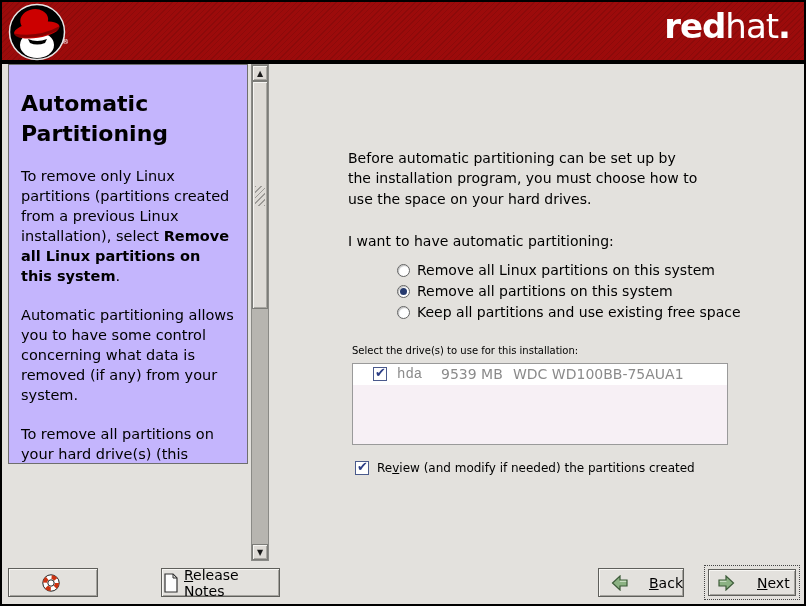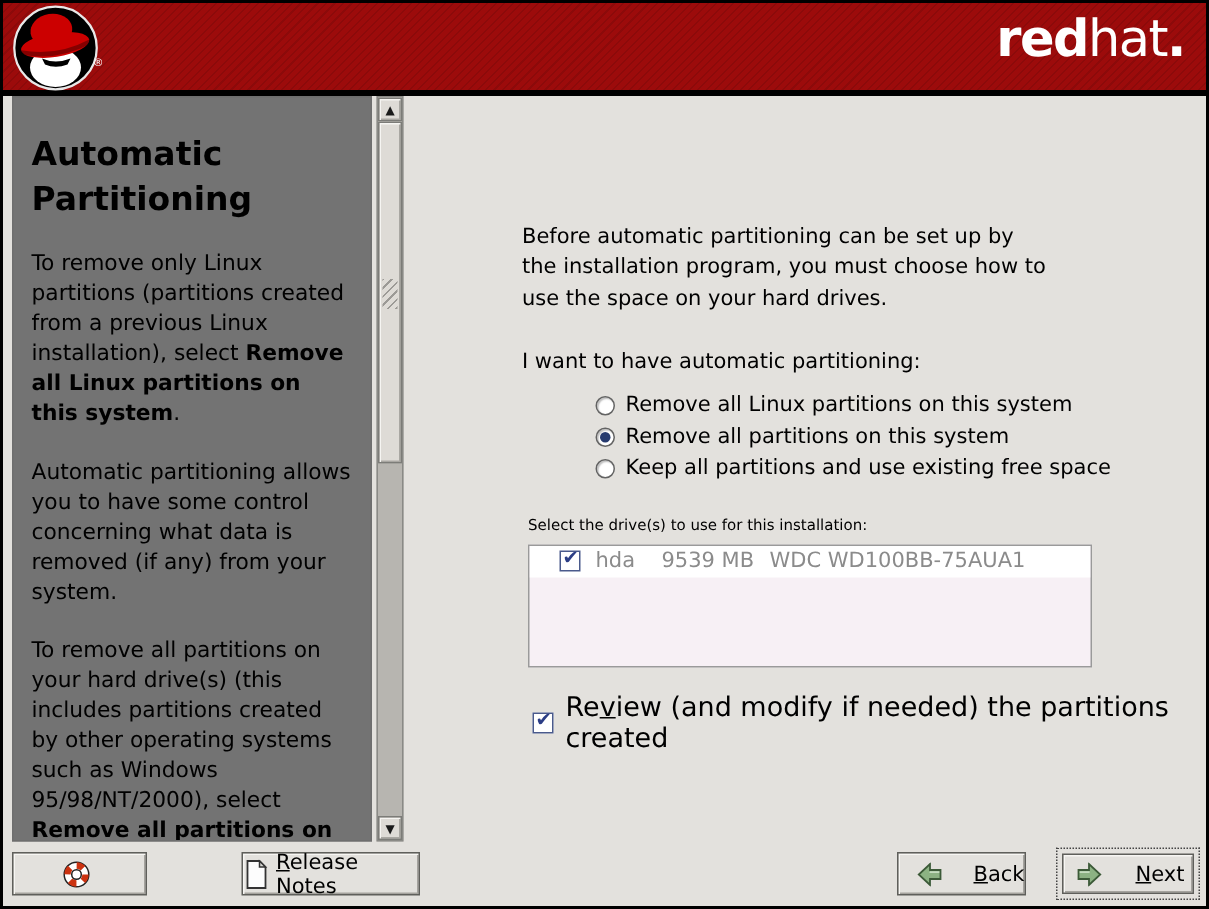--- a/index.html
+++ b/index.html
@@ -11,22 +11,22 @@
     background:#9c0b0b;
     background-image:repeating-linear-gradient(135deg, rgba(0,0,0,0.10) 0 1px, transparent 1px 4px);
     border-bottom:4px solid #000; }
   .brand { position:absolute; right:14px; top:4px; color:#fff; font-size:34px; letter-spacing:-1px; }
   .brand b { font-weight:800; }
   .brand .light { font-weight:400; }
   .logo-wrap { position:absolute; left:6px; top:1px; width:58px; height:58px; z-index:5; }
   .logo-reg { position:absolute; left:60px; top:36px; color:#fff; font-size:7px; z-index:6; }
 
   
-  .help-panel { position:absolute; left:6px; top:62px; width:240px; height:497px;
-    background:#737373; border:1px solid #6e6e6e; padding:10px 12px; overflow:hidden; color:#000; }
+  .help-panel { position:absolute; left:6px; top:62px; width:240px; height:400px;
+    background:#c4b5fd; border:1px solid #6e6e6e; padding:10px 12px; overflow:hidden; color:#000; }
   .help-title { font-size:22px; font-weight:bold; line-height:1.35; margin:14px 0 18px 0; }
   .help-p { font-size:14.5px; line-height:1.38; margin-bottom:19px; }
 
   
   .scrollbar { position:absolute; left:249px; top:62px; width:18px; height:497px;
     background:#b7b5b0; border:1px solid #8a8a86; }
   .sb-btn { position:absolute; left:0; width:16px; height:16px; background:#dedbd6;
     border:1px solid #7c7c78; box-shadow:inset 1px 1px 0 #f6f5f2, inset -1px -1px 0 #a9a7a2;
     display:flex; align-items:center; justify-content:center; font-size:8px; color:#1a1a1a; }
   .sb-up { top:0; }
@@ -44,27 +44,27 @@
   .radio-row { display:flex; align-items:center; height:21px; font-size:14px; cursor:default; }
   .radio { width:13px; height:13px; border-radius:50%; background:#fff; border:1px solid #636363;
     margin-right:7px; position:relative; flex:none; box-shadow:inset 1px 1px 1px rgba(0,0,0,0.25); }
   .radio.selected::after { content:""; position:absolute; left:2px; top:2px; width:7px; height:7px;
     border-radius:50%; background:#263a6e; }
   .drive-label { font-size:10px; margin-top:22px; margin-left:4px; }
   .drive-list { margin-top:7px; margin-left:4px; width:376px; height:82px;
     background:#f7f0f5; border:1px solid #9a9a9a; overflow:hidden; }
   .drive-row { display:flex; align-items:center; height:21px; background:#fff; font-size:14px;
     color:#8b8b8b; padding-left:20px; }
-  .drive-name { width:44px; margin-left:10px; }
+  .drive-name { width:44px; margin-left:10px;font-family:Liberation Mono, monospace; }
   .drive-size { width:72px; }
   .checkbox { width:14px; height:14px; background:#fff; border:1px solid #4a5a8c; flex:none;
     position:relative; }
   .checkbox.on::after { content:"✔"; position:absolute; left:1px; top:-3px; font-size:13px;
     color:#2b3d85; font-weight:bold; }
-  .review-row { display:flex; align-items:center; margin-top:16px; margin-left:7px; font-size:18px; color:#000; }
+  .review-row { display:flex; align-items:center; margin-top:16px; margin-left:7px; font-size:12px; color:#000; }
   .review-row .checkbox { margin-right:8px; }
   .mn { text-decoration:underline; }
 
   
   .btn { position:absolute; height:29px; background:#e3e1dd; border:1px solid #5f5f5b;
     box-shadow:inset 1px 1px 0 #f7f6f3, inset -1px -1px 0 #a5a39e;
     display:flex; align-items:center; justify-content:center; font-size:14px; color:#000; cursor:default; }
   .btn .ico { margin-right:4px; display:flex; align-items:center; }
   .hide-help { left:6px; top:566px; width:90px; }
   .release-notes { left:119px; top:566px; width:119px;margin-left:40px; }

